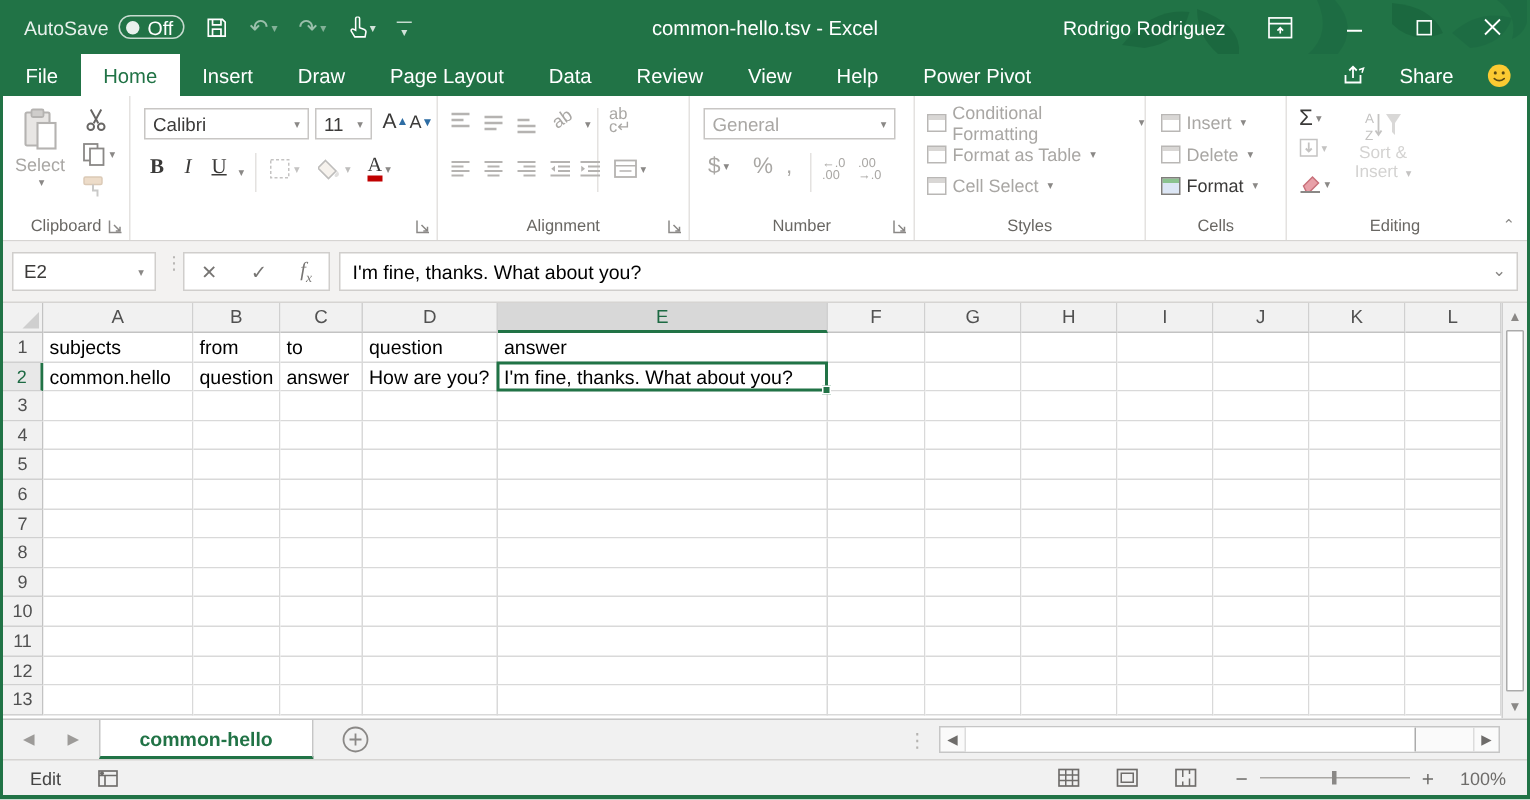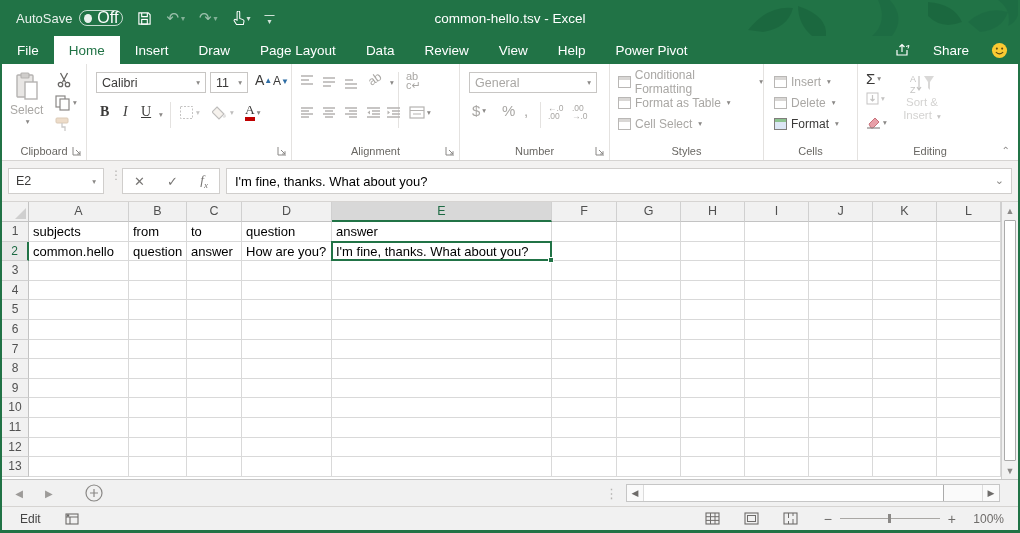--- a/index.html
+++ b/index.html
@@ -7,21 +7,21 @@
   body { font-family:"Liberation Sans", sans-serif; background:#fff; position:relative; }
   .window { position:absolute; inset:0; border-left:2px solid #217346; border-right:2px solid #217346; }
 
   
   .titlebar { position:absolute; left:0; right:0; top:0; height:36px; background:#217346; color:#fff; overflow:hidden; }
   .titlebar-deco { position:absolute; right:0; top:0; height:36px; width:520px; opacity:.45; pointer-events:none; }
   .qat { position:absolute; left:14px; top:0; height:36px; display:flex; align-items:center; gap:14px; z-index:2; }
   .autosave { display:flex; align-items:center; gap:7px; font-size:13px; color:#e8f1ec; }
   .toggle-pill { width:44px; height:16px; border:1px solid rgba(255,255,255,.75); border-radius:9px; display:flex; align-items:center; padding:0 4px; gap:5px; }
   .toggle-knob { width:9px; height:9px; border-radius:50%; background:#fff; opacity:.9; }
-  .toggle-text { font-size:16px; color:#fff; }
+  .toggle-text { font-size:13px; color:#fff; }
   .qbtn { display:flex; align-items:center; gap:2px; color:#fff; font-size:15px; cursor:default; }
   .qbtn.dis { opacity:.55; }
   .qcaret { font-size:8px; opacity:.8; }
   .title-center { position:absolute; left:0; right:0; top:0; height:36px; display:flex; align-items:center; justify-content:center; font-size:13.5px; color:#fff; z-index:1; }
   .title-right { position:absolute; right:0; top:0; height:36px; display:flex; align-items:center; z-index:2; }
   .username { font-size:13px; margin-right:28px; }
   .winbtn { width:46px; height:36px; display:flex; align-items:center; justify-content:center; color:#fff; }
   .ribbon-opts { margin-right:18px; }
 
   
@@ -134,20 +134,45 @@
         <svg class="icn" width="13" height="15" viewBox="0 0 13 16">
             <path d="M5 1.5a1.4 1.4 0 0 1 2.8 0V8l3.4 1.2c.9.4 1.3 1 1.1 2l-.6 3.3H4.4L2 10.6c-.6-.9.3-2 1.3-1.6L5 9.8z" fill="none" stroke="#fff" stroke-width="1.1"></path>
           </svg>
         <span class="qcaret">▾</span>
       </span>
       <span class="qbtn" style="flex-direction:column; line-height:5px; font-size:10px;">—<span class="qcaret">▾</span></span>
     </div>
 
     <div class="title-center">common-hello.tsv - Excel</div>
 
+    <div class="title-right">
+      <span class="username">Rodrigo Rodriguez</span>
+      <span class="ribbon-opts">
+        <svg class="icn" width="17" height="15" viewBox="0 0 18 16">
+            <rect x="1" y="1" width="16" height="14" fill="none" stroke="#fff" stroke-width="1.2"></rect>
+            <path d="M1 5h16" stroke="#fff" stroke-width="1.2"></path>
+            <path d="M9 12v-4 M7 10l2-2 2 2" fill="none" stroke="#fff" stroke-width="1.2"></path>
+          </svg>
+      </span>
+      <span class="winbtn">
+          <svg class="icn" width="12" height="12" viewBox="0 0 12 12">
+            <path d="M1 8.5h10" stroke="#fff" stroke-width="1.2"></path>
+          </svg>
+        </span>
+      <span class="winbtn">
+          <svg class="icn" width="11" height="11" viewBox="0 0 12 12">
+            <rect x="1" y="1" width="10" height="10" fill="none" stroke="#fff" stroke-width="1.2"></rect>
+          </svg>
+        </span>
+      <span class="winbtn">
+          <svg class="icn" width="12" height="12" viewBox="0 0 12 12">
+            <path d="M1 1l10 10M11 1L1 11" stroke="#fff" stroke-width="1.2"></path>
+          </svg>
+        </span>
+    </div>
   </div>
 
   <div class="tabrow">
     <div id="menu-tabs" style="display:flex;">
         <div class="mtab">File</div>
         <div class="mtab active">Home</div>
         <div class="mtab">Insert</div>
         <div class="mtab">Draw</div>
         <div class="mtab">Page Layout</div>
         <div class="mtab">Data</div>
@@ -629,20 +654,23 @@
       <div class="vs-thumb"></div>
       <div class="vs-btn" style="position:absolute; bottom:0; left:0; right:0;">▼</div>
     </div>
   </div>
 
   <div class="sheetbar">
     <div class="snav">
       <span>◀</span>
       <span>▶</span>
     </div>
+    <div class="sheettab">
+      <span>common-hello</span>
+    </div>
     <div class="addsheet">
       <svg class="icn" width="18" height="18" viewBox="0 0 18 18">
           <circle cx="9" cy="9" r="8" fill="none" stroke="#8a8886" stroke-width="1.2"></circle>
           <path d="M9 5v8M5 9h8" stroke="#8a8886" stroke-width="1.2"></path>
         </svg>
     </div>
     <span class="spacer"></span>
     <span class="hdots">⋮</span>
     <div class="hscroll">
       <span class="hs-btn">◀</span>

